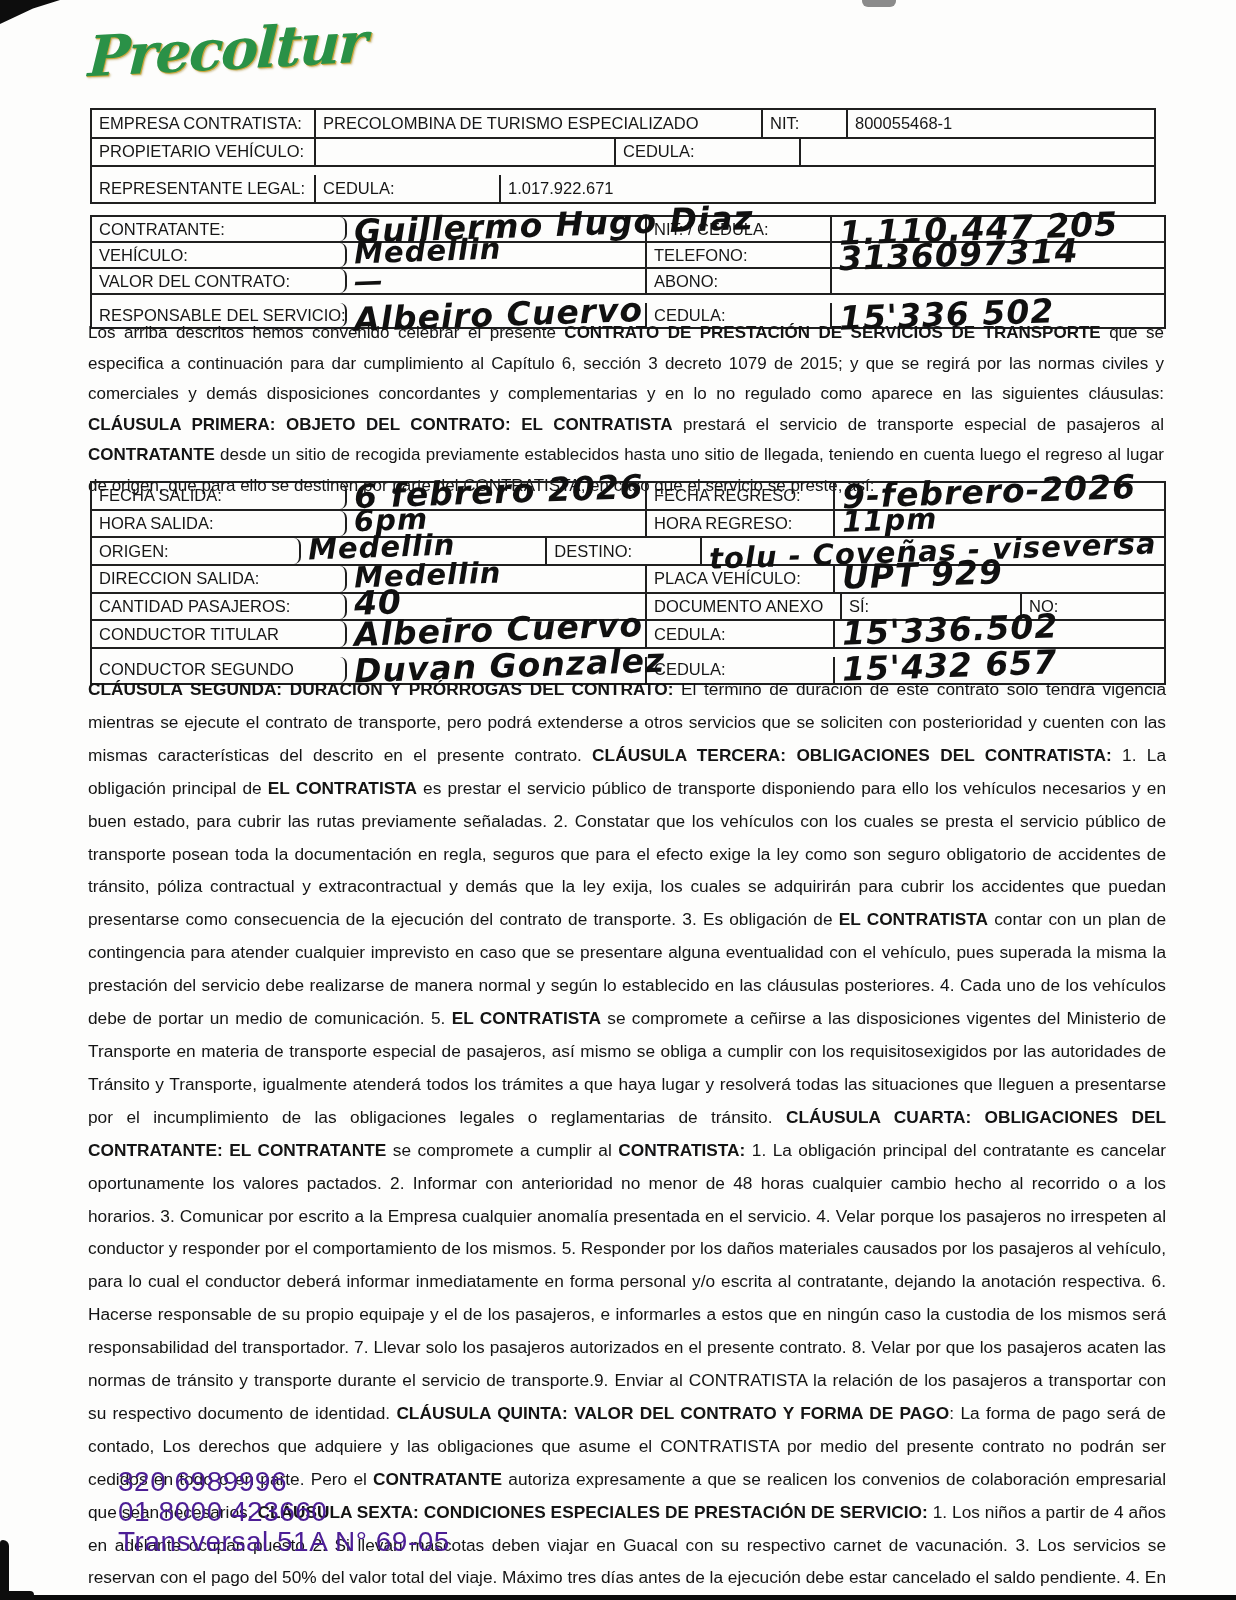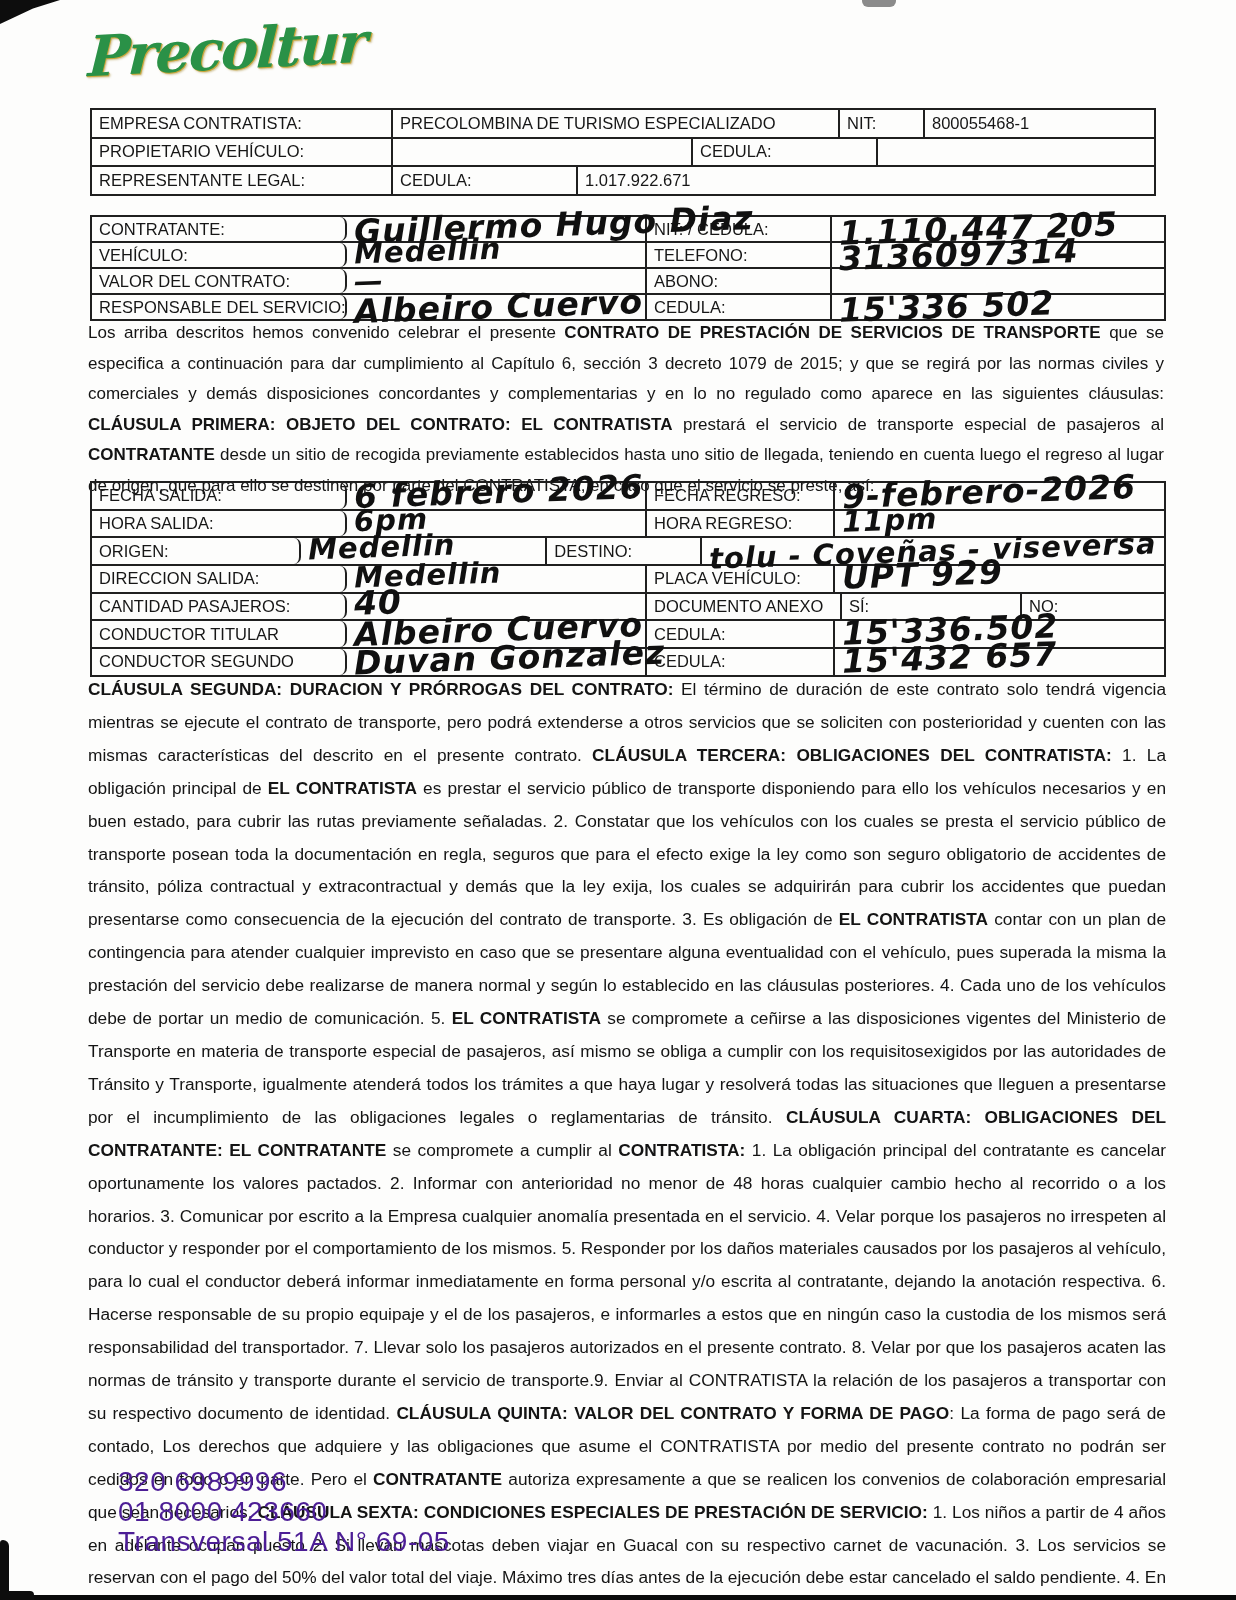--- a/index.html
+++ b/index.html
@@ -18,21 +18,21 @@
 
   
   .logo{position:absolute;left:88px;top:16px;font-family:"DejaVu Serif",serif;
         font-style:italic;font-weight:bold;font-size:56px;color:#2a9147;
         letter-spacing:-2px;transform:rotate(-3deg) skewX(-6deg);
         text-shadow:1px 1px 0 #c9a63b,2px 2px 2px rgba(160,130,40,.45);}
 
   
   .tbl{position:absolute;border:2px solid #1f1f1f;background:transparent;}
   .trow{display:flex;border-bottom:2px solid #1f1f1f;}
-  .trow:last-child{border-bottom:none;}
+  .trow:last-child{border-bottom:none;margin-top:8px;}
   .cell{border-right:2px solid #1f1f1f;display:flex;align-items:center;
         padding:0 7px;box-sizing:border-box;overflow:visible;position:relative;
         font-size:16.5px;white-space:nowrap;}
   .cell:last-child{border-right:none;}
   .grow{flex:1;}
 
   
   .hw{font-family:"DejaVu Sans",sans-serif;font-weight:bold;font-style:italic;
       color:#101010;font-size:29px;line-height:20px;white-space:nowrap;
       transform:rotate(-2deg);z-index:5;position:relative;letter-spacing:1px;}
@@ -50,21 +50,21 @@
           line-height:30px;letter-spacing:.5px;margin-left:30px;}
 
   
   #company-table{left:90px;top:108px;width:1062px;}
   #company-table .trow{height:26.5px;}
   #client-table{left:90px;top:215px;width:1072px;}
   #client-table .trow{height:24px;}
   #service-table{left:90px;top:481px;width:1072px;}
   #service-table .trow{height:25.7px;}
 
-  .w263{width:301px;} .w447{width:447px;} .w85{width:85px;}
+  .w263{width:224px;} .w447{width:447px;} .w85{width:85px;}
   .w255{width:255px;border-radius:7px;} .w300{width:300px;} .w185{width:185px;}
   .w188{width:188px;} .w195{width:195px;} .w168{width:180px;}
 </style>
 </head>
 <body>
 
 <div class="art wedge-tl"></div>
 <div class="art smudge-top"></div>
 <div class="art bottom-line"></div>
 <div class="art mark-bl-v"></div>

